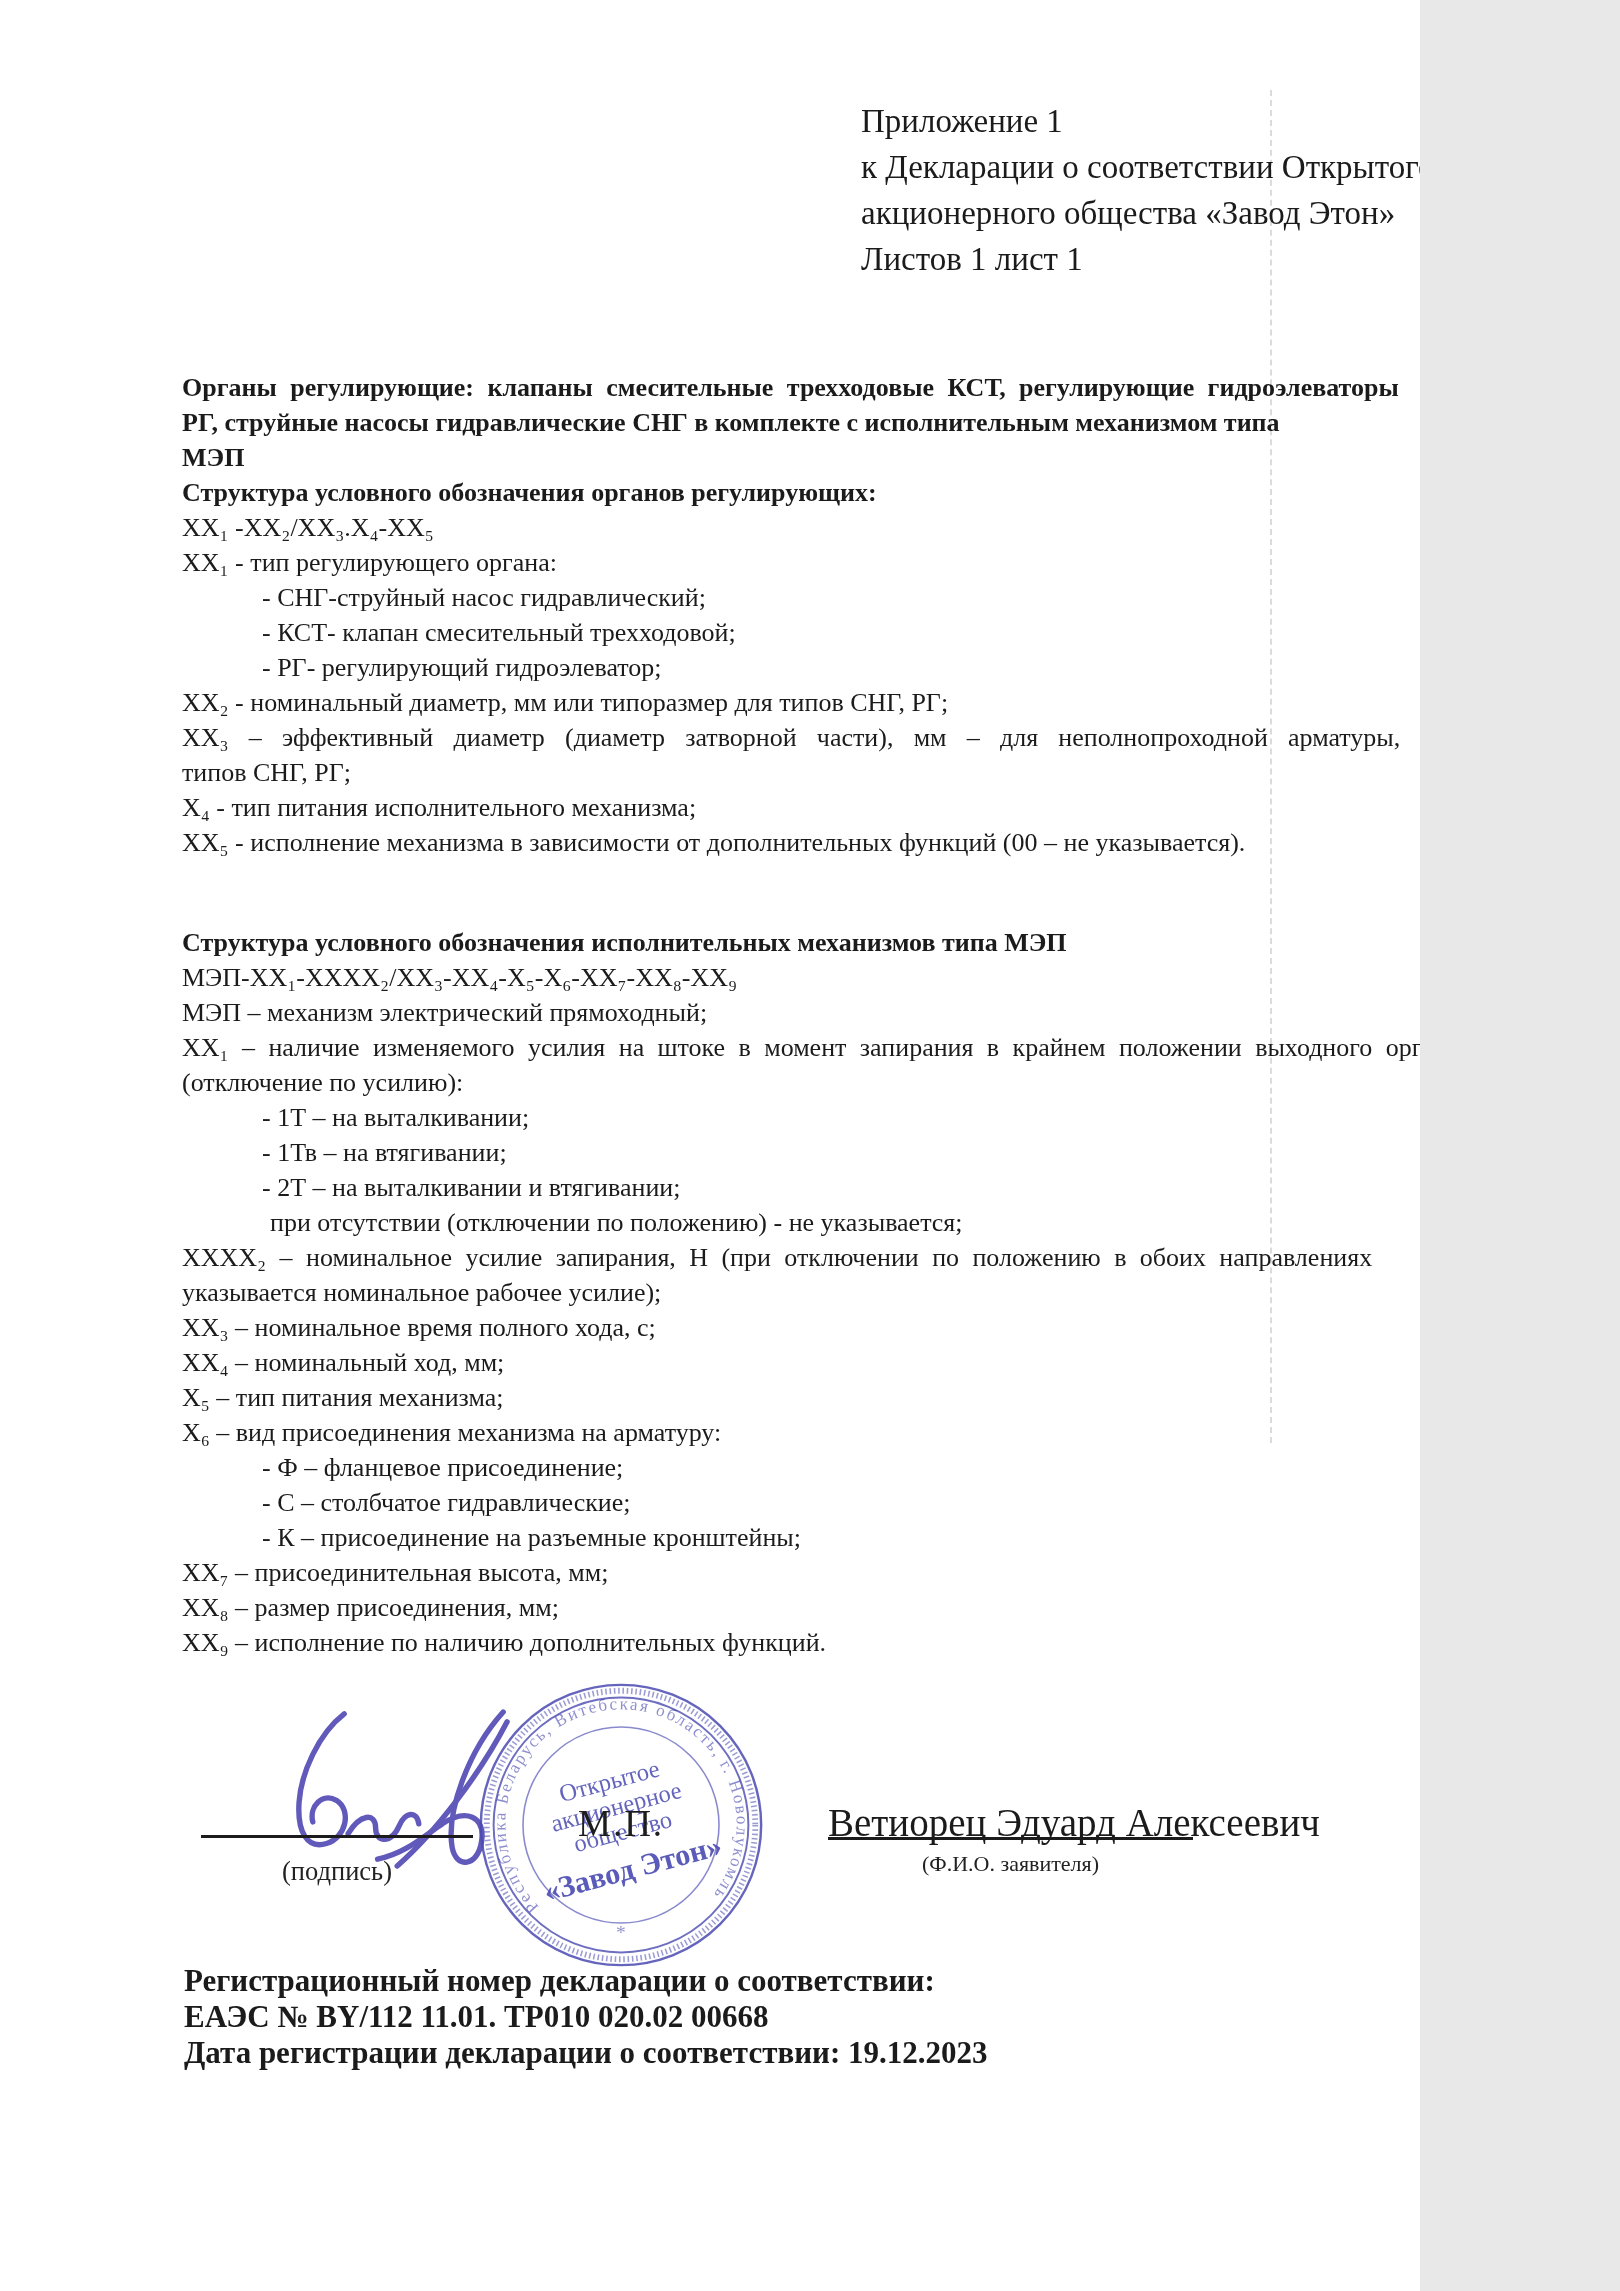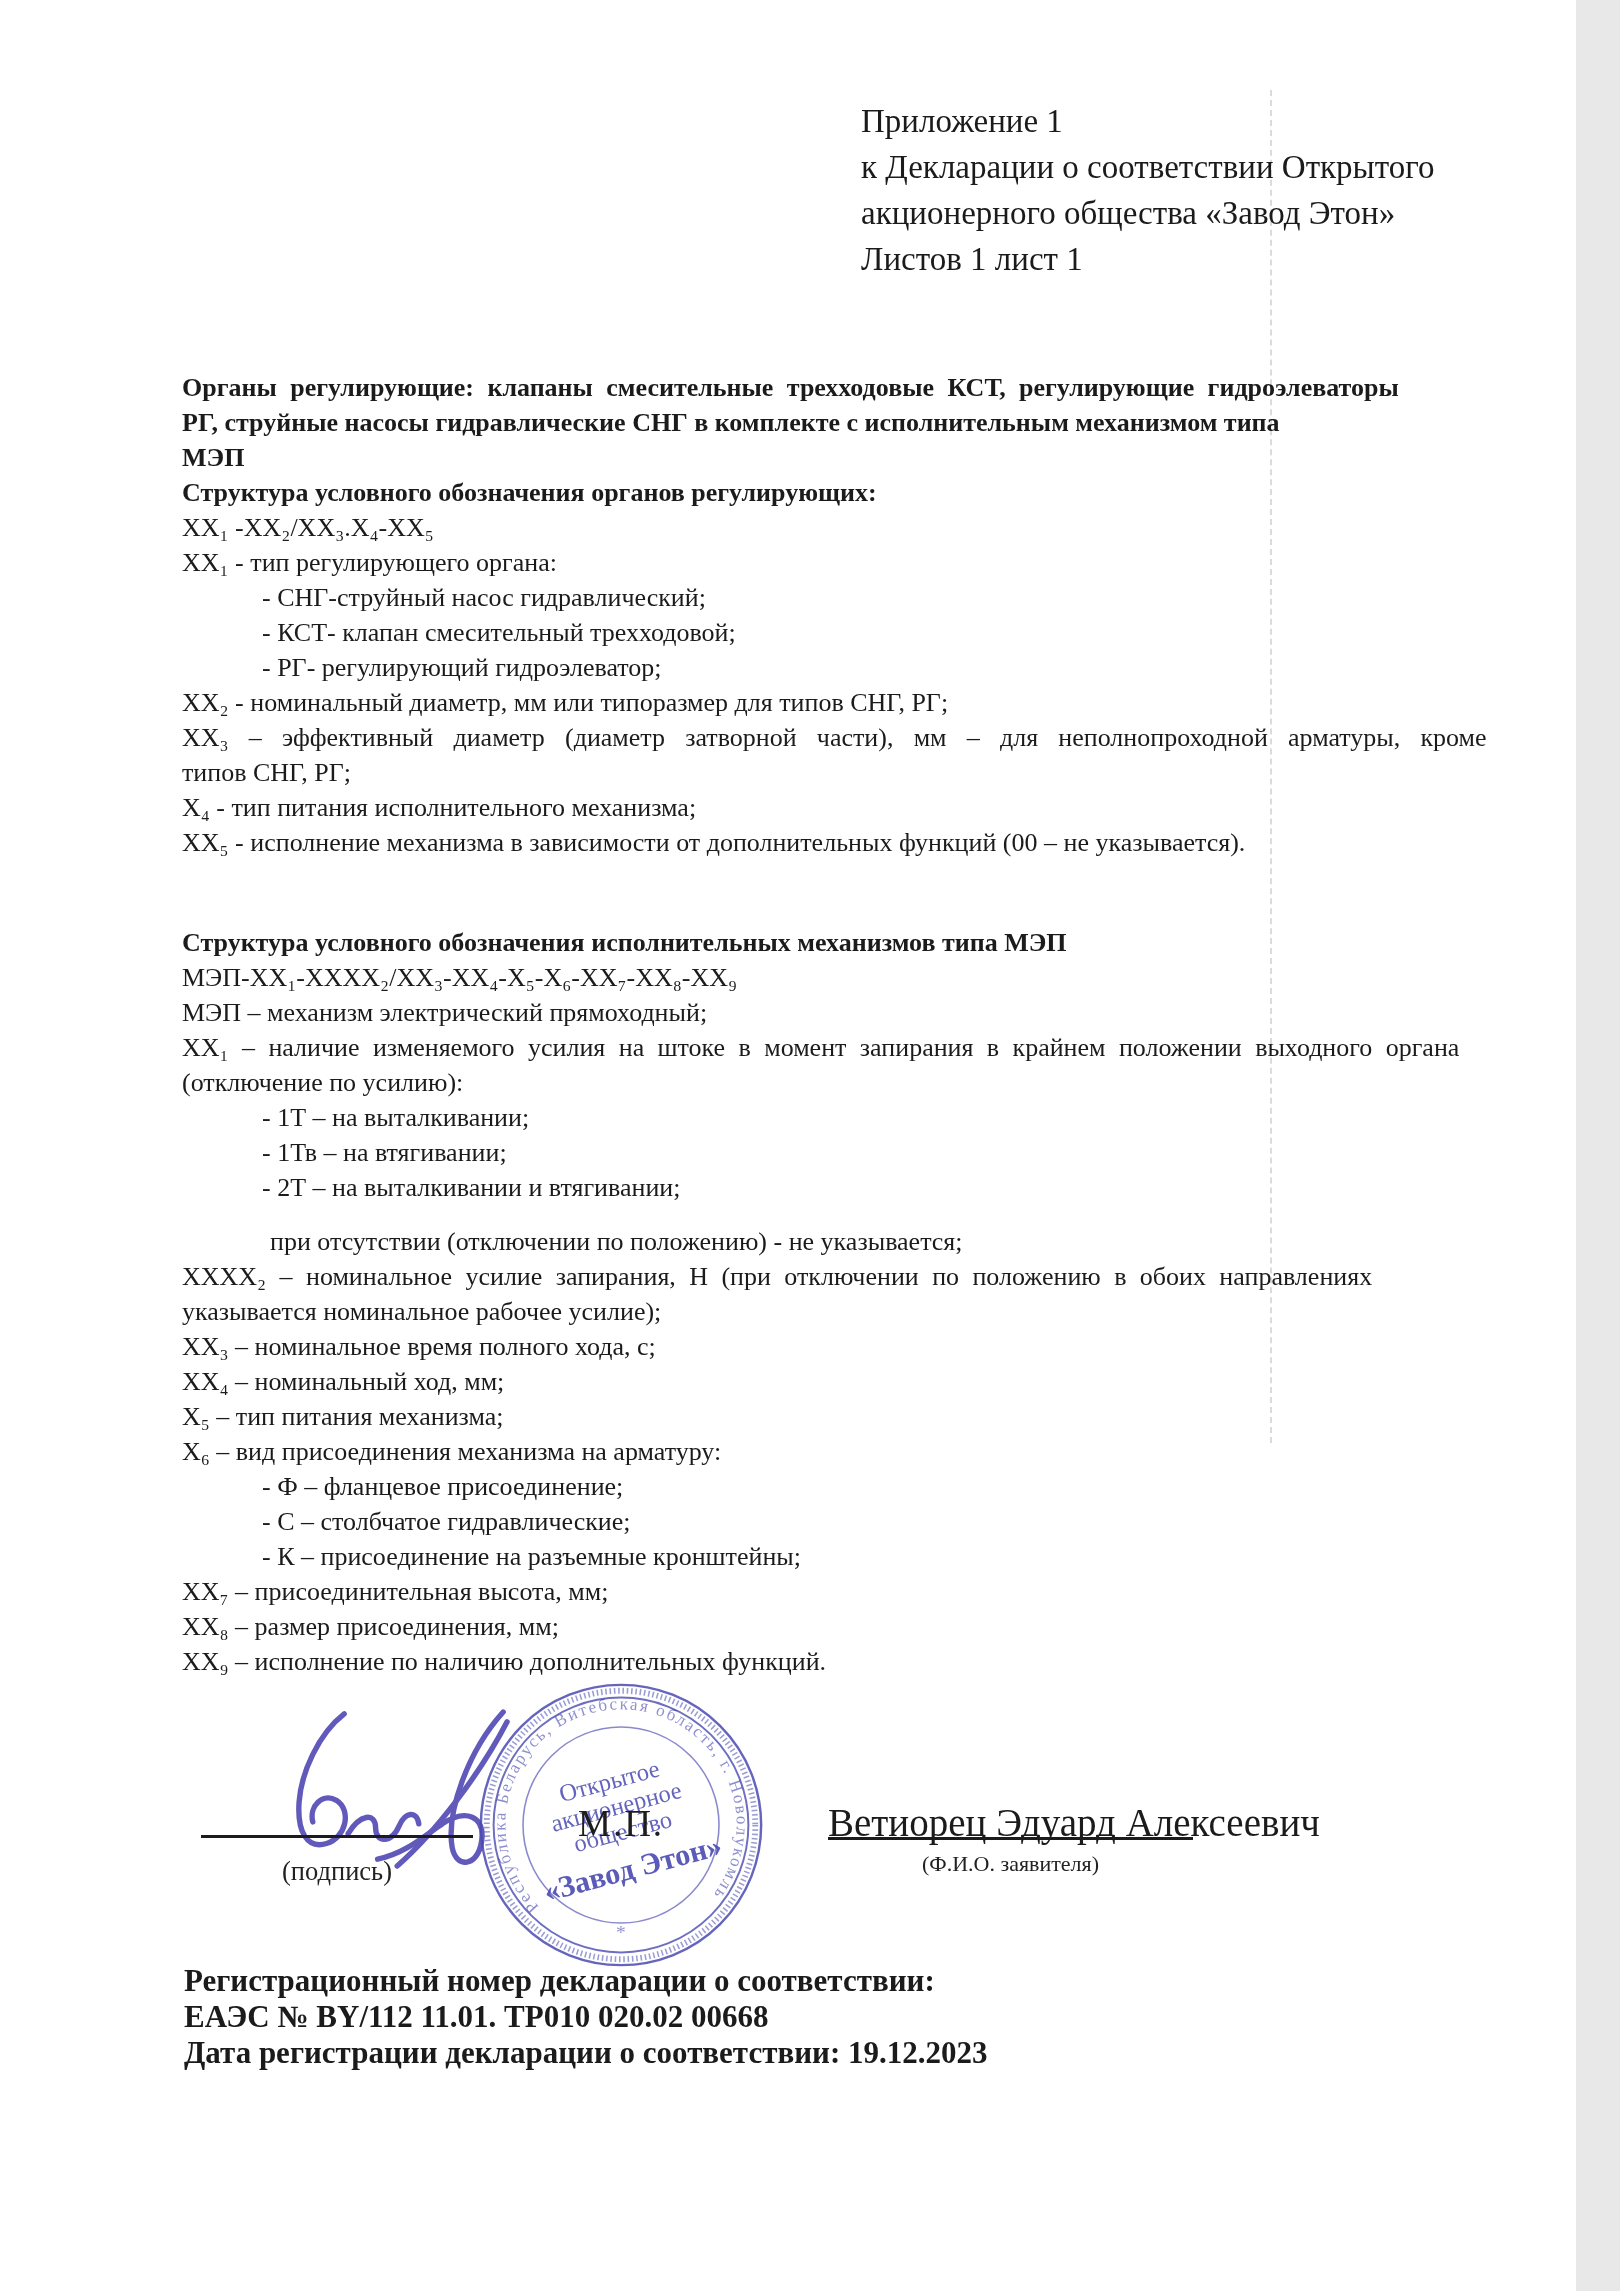--- a/index.html
+++ b/index.html
@@ -1,18 +1,18 @@
 <!DOCTYPE html>
 <html><head>
 <meta charset="utf-8">
 <style>
   html,body{margin:0;padding:0;background:#e8e8e8;}
   .page{
     position:relative;
-    width:1576px;height:2292px;
+    width:1420px;height:2292px;
     background:#ffffff;
     overflow:hidden;
     font-family:"Liberation Serif","DejaVu Serif",serif;
     color:#1b1b1b;
     text-decoration:underline;
   }
   
   .crease{
     position:absolute;left:1270px;top:90px;height:1353px;width:0;
     border-left:2px dashed #cfcfcf;opacity:.75;
@@ -23,21 +23,21 @@
   }
   .body-sec{
     position:absolute;left:182px;width:1372px;
     font-size:26px;
   }
   #sec1{top:370px;line-height:35px;}
   #sec2{top:925px;line-height:35px;}
   .line{white-space:nowrap;}
   .b{font-weight:bold;}
   .ind{padding-left:80px;}
-  .ind2{padding-left:88px;margin-top:19px;}
+  .ind2{padding-left:88px;}
   .wide{word-spacing:6.9px;}
   .xwide{word-spacing:13.7px;}
   
   .sig-line{position:absolute;left:201px;top:1835px;width:272px;height:2.9px;background:#1c1c1c;}
   .sig-caption{position:absolute;left:201px;top:1856px;width:272px;text-align:center;font-size:26.5px;color:#222;}
   .sig-svg{position:absolute;left:250px;top:1703px;width:314px;height:174px;}
   .name-underline{position:absolute;left:828px;top:1837px;width:365px;height:2.9px;background:#1b1b1b;}
   .applicant-name{position:absolute;left:828px;top:1800px;width:365px;text-align:center;font-size:39px;white-space:nowrap;}
   .applicant-caption{position:absolute;left:828px;top:1851px;width:365px;text-align:center;font-size:22px;color:#222;}
   .stamp-svg{position:absolute;left:474px;top:1678px;width:294px;height:294px;}

